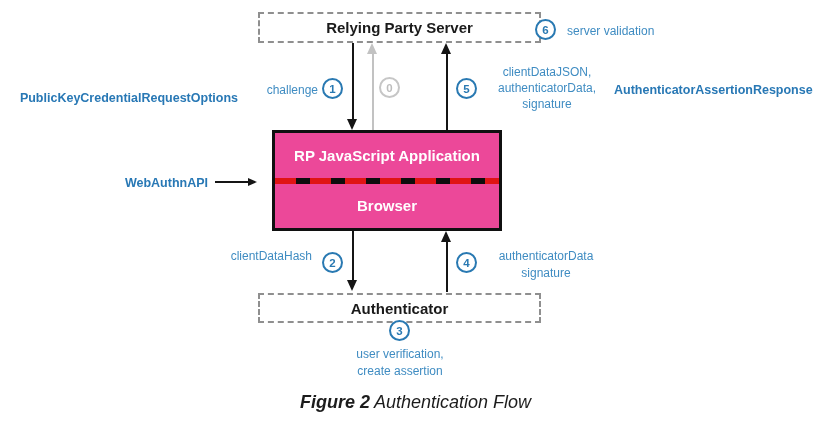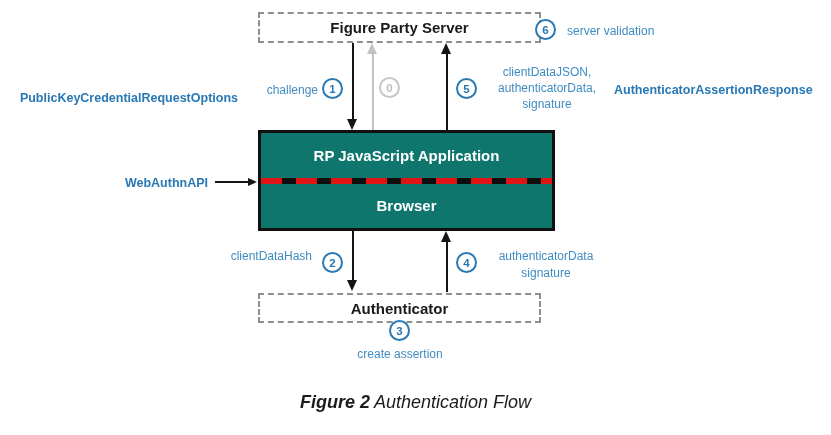--- a/index.html
+++ b/index.html
@@ -22,23 +22,23 @@
     font-weight: bold;
     font-size: 15px;
     color: #1a1a1a;
   }
   .server-box  { left: 258px; top: 12px;  width: 283px; height: 31px; }
   .auth-box    { left: 258px; top: 293px; width: 283px; height: 30px; }
 
   
   .app-box {
     position: absolute;
-    left: 258px; top: 130px;
-    width: 297px; height: 101px;
-    background: #0f766e;
+    left: 272px; top: 130px;
+    width: 230px; height: 101px;
+    background: #ec4899;
     border: 3px solid #101010;
     display: flex;
     flex-direction: column;
   }
   .app-box .half {
     flex: 1;
     display: flex;
     align-items: center;
     justify-content: center;
     color: #ffffff;
@@ -119,21 +119,21 @@
     color: #1c1c1c;
   }
   .caption .fig { font-weight: bold; margin-right: 4px; }
 </style>
 </head>
 <body>
 
 <div class="canvas">
 
   <div class="dashed-box server-box">
-    <span>Figure Party Server</span>
+    <span>Relying Party Server</span>
   </div>
 
   <div class="circle" style="left:535px; top:19px;">
     <span>6</span>
   </div>
   <div class="lbl" style="left:567px; top:23px;">server validation</div>
 
   <div class="lbl bold t-right" style="left:18px; top:82px; width:220px;margin-top:8px;">PublicKeyCredentialRequestOptions</div>
   <div class="lbl t-right" style="left:228px; top:82px; width:90px;padding-left:20px;">challenge</div>
   <div class="circle" style="left:322px; top:78px;">
@@ -199,20 +199,21 @@
   </div>
 
   <div class="dashed-box auth-box">
     <span>Authenticator</span>
   </div>
 
   <div class="circle" style="left:389px; top:320px;">
     <span>3</span>
   </div>
   <div class="lbl t-center" style="left:330px; top:346px; width:140px;">
+    <div>user verification,</div>
     <div>create assertion</div>
   </div>
 
   <div class="caption">
     <span class="fig">Figure 2</span><span>Authentication Flow</span>
   </div>
 
 </div>
 
 </body></html>

